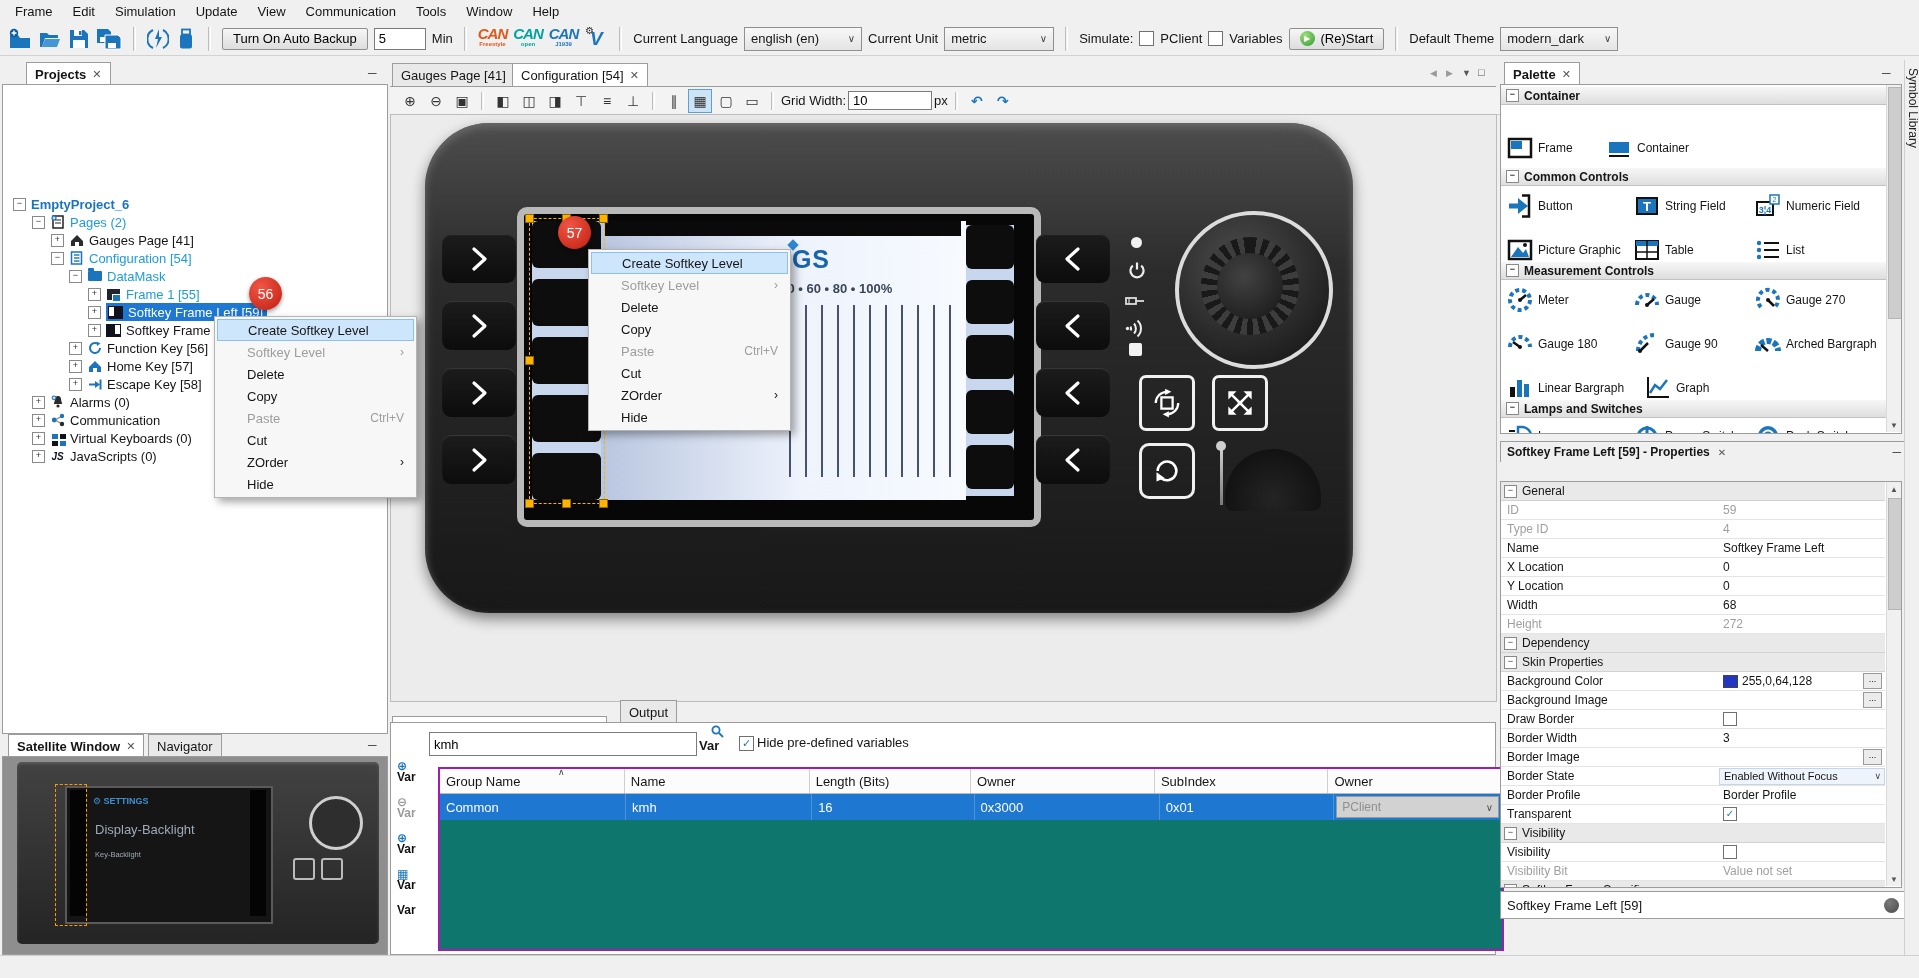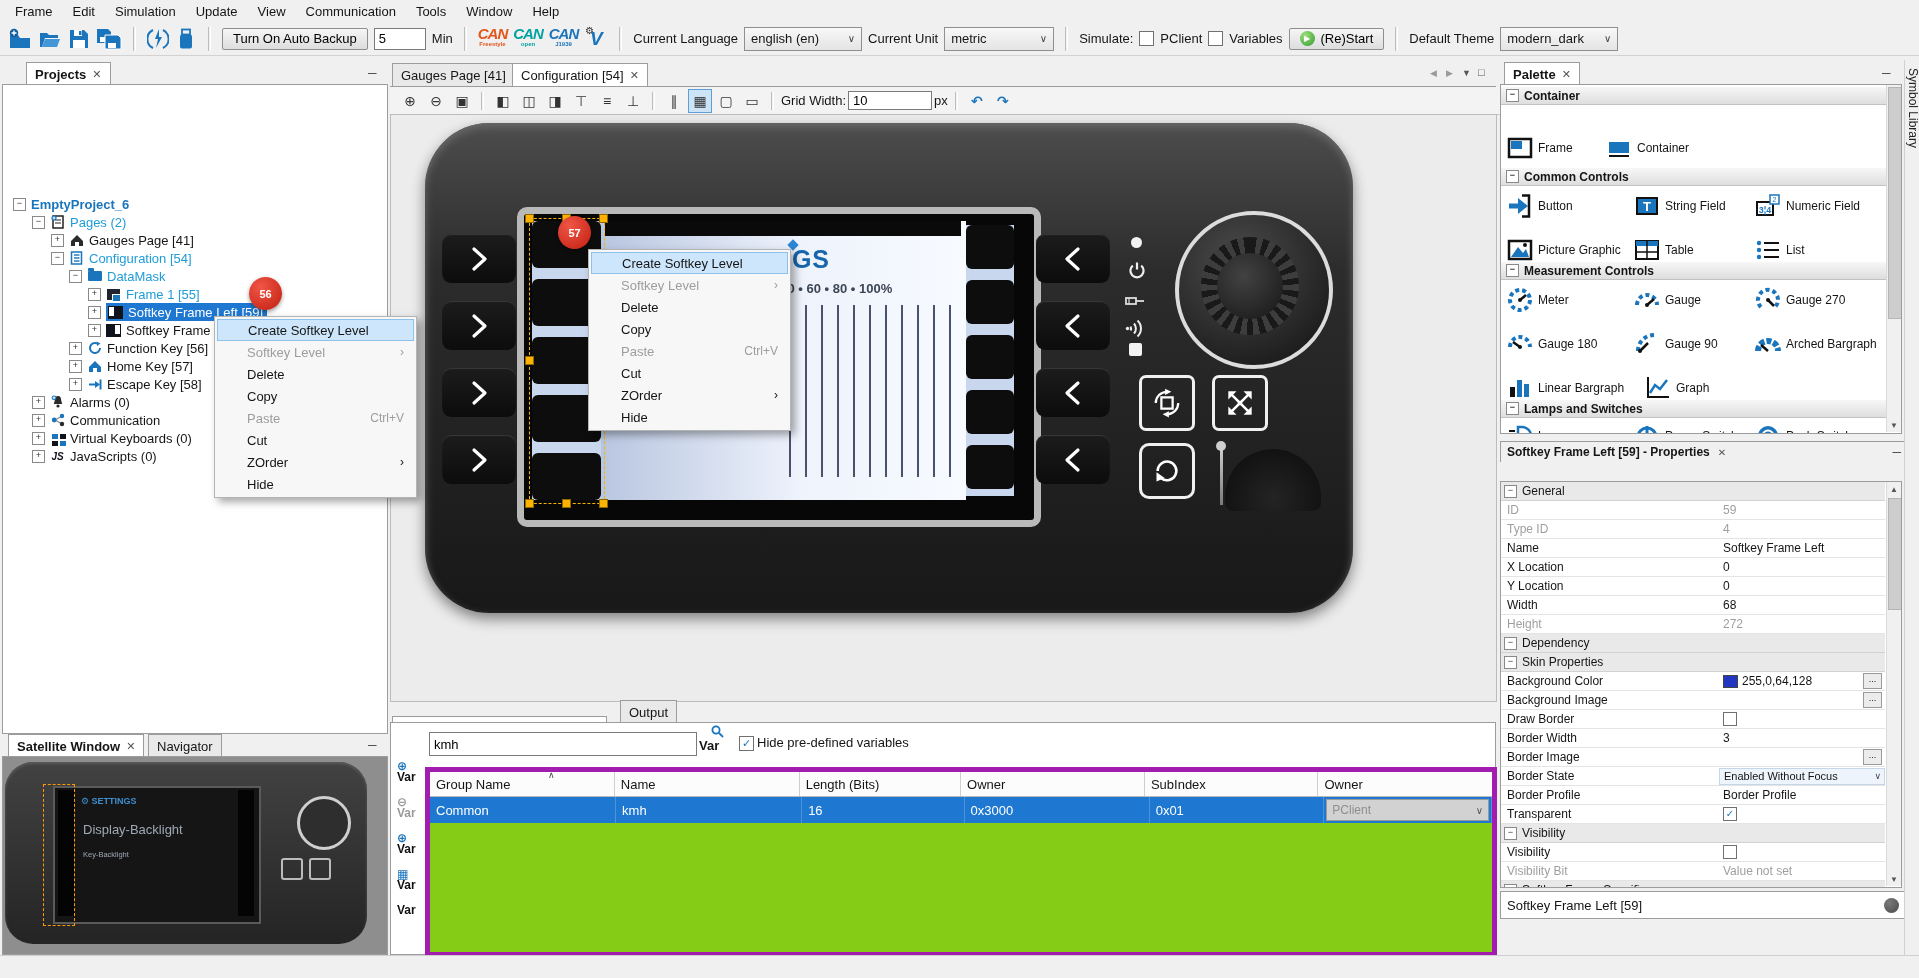--- a/index.html
+++ b/index.html
@@ -51,21 +51,21 @@
   .mi.hl{background:#cde6fb;border:1px solid #8ec1ea;height:20px}
   .mi.dis{color:#9d9d9d}
   .mi .tail{margin-left:auto;font-size:12px;color:inherit}
   
   .cv-iconbtn{width:22px;height:22px;display:inline-flex;align-items:center;justify-content:center;border:1px solid transparent;color:#333;font-size:14px}
   .cv-iconbtn.active{background:#cde4f7;border:1px solid #5f9fd8}
   
   .skey{position:absolute;width:74px;height:49px;border-radius:9px;background:linear-gradient(#1c1c1c,#0c0c0c);display:flex;align-items:center;justify-content:center;box-shadow:inset 0 1px 1px #3a3a3a}
   .sbox{background:#0d0d0d;border-radius:6px}
   .handle{position:absolute;width:7px;height:7px;background:#ffb300;border:1px solid #8a6a00;z-index:32}
-  .badge{position:absolute;width:33px;height:33px;border-radius:50%;background:radial-gradient(circle at 35% 30%,#f05545,#c01f10);color:#fff;font-weight:bold;font-size:11px;display:flex;align-items:center;justify-content:center;z-index:70;box-shadow:0 2px 4px rgba(0,0,0,.4)}
+  .badge{position:absolute;width:33px;height:33px;border-radius:50%;background:radial-gradient(circle at 35% 30%,#f05545,#c01f10);color:#fff;font-weight:normal;font-size:14px;display:flex;align-items:center;justify-content:center;z-index:70;box-shadow:0 2px 4px rgba(0,0,0,.4)}
   
   .vh-cell{border-right:1px solid #cfcfcf;height:24px;display:flex;align-items:center;padding:0 6px;font-size:13px;position:relative}
   .vr-cell{border-right:1px solid rgba(255,255,255,.2);height:26px;display:flex;align-items:center;padding:0 6px;font-size:13px;color:#fff}
   .varbtn{width:26px;display:flex;flex-direction:column;align-items:flex-start;line-height:11px}
   .varbtn .g{font-size:12px;font-weight:bold;color:#1b75bc}
   .varbtn .l{font-size:12px;font-weight:bold;color:#111}
   .varbtn.gray .g,.varbtn.gray .l{color:#9a9a9a}
   
   .psec{height:17px;background:linear-gradient(#f7f7f7,#dedede);border-top:1px solid #fff;border-bottom:1px solid #c2c2c2;display:flex;align-items:center;gap:5px;padding:0 5px;font-weight:bold;font-size:12px}
   .pexp{width:11px;height:11px;border:1px solid #898989;background:#fff;font-size:9px;line-height:9px;text-align:center;color:#333;flex:0 0 auto}
@@ -382,21 +382,21 @@
   <div class="abs" style="left:2px;top:734px;width:386px;height:221px">
     <div class="ptab active abs" style="left:6px;top:0">
         <span>Satellite Window</span>
         <span class="x">✕</span>
       </div>
     <div class="ptab abs" style="left:146px;top:0">
         <span>Navigator</span>
       </div>
     <span class="minbtn abs" style="left:366px;top:4px">─</span>
     <div class="panelbody abs" style="left:0;top:22px;width:384px;height:197px;background:#8e8e8e;overflow:hidden">
-      <div class="abs" style="left:2px;top:5px;width:362px;height:182px;border-radius:28px;background:linear-gradient(#424242,#242424);box-shadow:inset 0 2px 3px #5a5a5a">
+      <div class="abs" style="left:14px;top:5px;width:362px;height:182px;border-radius:5px;background:linear-gradient(#424242,#242424);box-shadow:inset 0 2px 3px #5a5a5a">
         <div class="abs" style="left:48px;top:24px;width:204px;height:134px;background:#151515;border:2px solid #5a5a5a">
           <div class="abs" style="left:3px;top:2px;width:16px;height:126px;background:#040404"></div>
           <div class="abs" style="left:183px;top:2px;width:16px;height:126px;background:#040404"></div>
           <div class="abs" style="left:26px;top:8px;color:#3f8fd0;font-weight:bold;font-size:9px"><span>⚙</span> <span>SETTINGS</span></div>
           <div class="abs" style="left:28px;top:34px;color:#9fa8b5;font-size:13px">Display-Backlight</div>
           <div class="abs" style="left:28px;top:62px;color:#9fa8b5;font-size:7.5px">Key-Backlight</div>
         </div>
         <div class="abs" style="left:38px;top:22px;width:30px;height:140px;border:1px dashed #ff9900"></div>
         <div class="abs" style="left:292px;top:34px;width:48px;height:48px;border-radius:50%;border:3px solid #cfcfcf;background:#2e2e2e"></div>
         <div class="abs" style="left:276px;top:96px;width:18px;height:18px;border:2px solid #bbb;border-radius:3px"></div>
@@ -653,21 +653,21 @@
         </div>
       <div class="abs varbtn" style="left:6px;top:146px">
           <span class="g">▦</span>
           <span class="l">Var</span>
         </div>
       <div class="abs varbtn" style="left:6px;top:182px">
           <span class="g"></span>
           <span class="l">Var</span>
         </div>
 
-      <div class="abs" style="left:34px;top:44px;width:1062px;height:180px;border:5px solid #a21caf;background:#84cc16">
+      <div class="abs" style="left:47px;top:44px;width:1062px;height:180px;border:2px solid #a21caf;background:#0f766e">
         <div class="flex" style="height:24px;border-bottom:1px solid #b9b9b9;background:#fcfcfc">
           <div class="vh-cell" style="width:183px">
               <span>Group Name</span>
               <span style="position:absolute;left:118px;top:-2px;font-size:9px;color:#444">∧</span>
             </div>
           <div class="vh-cell" style="width:183px">
               <span>Name</span>
             </div>
           <div class="vh-cell" style="width:158px">
               <span>Length (Bits)</span>

